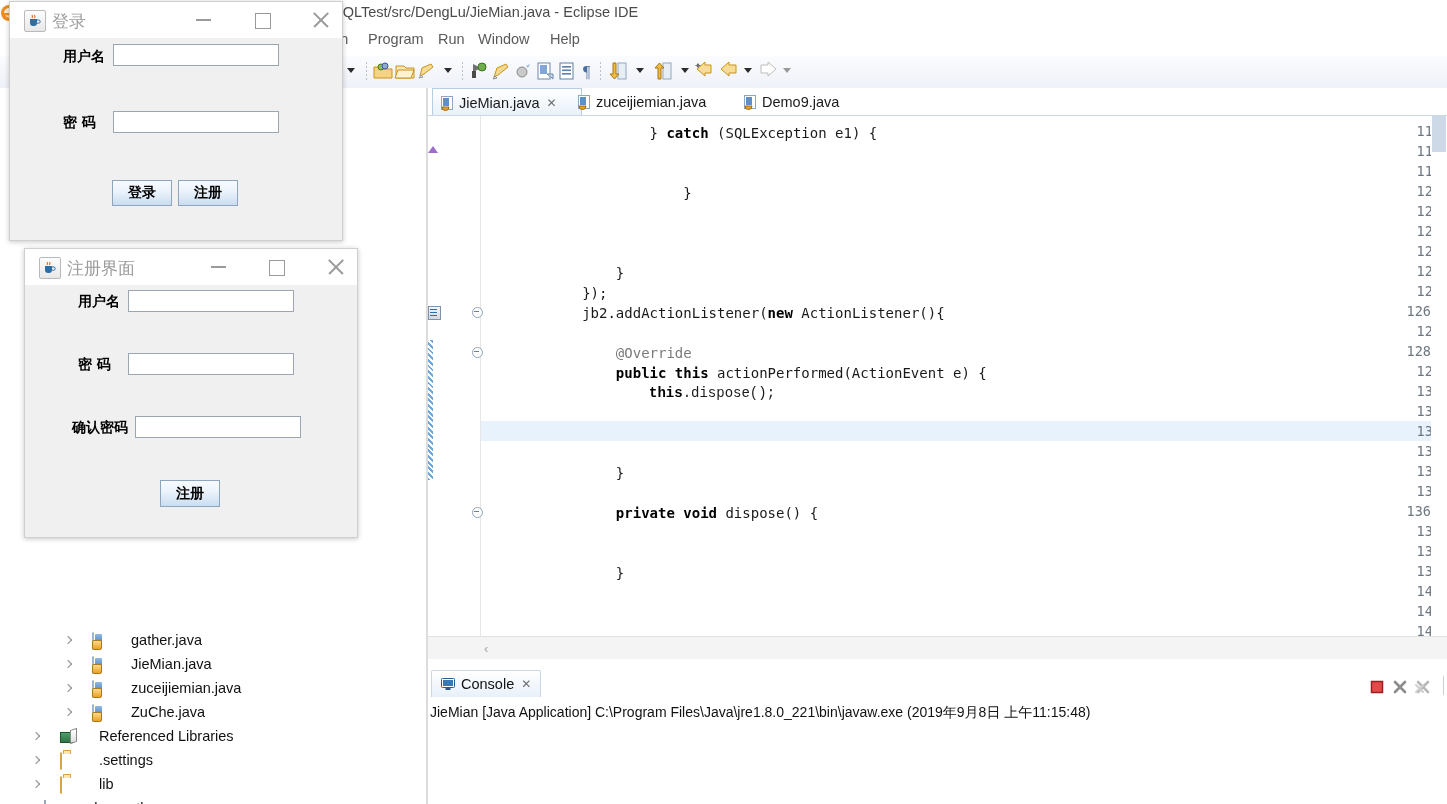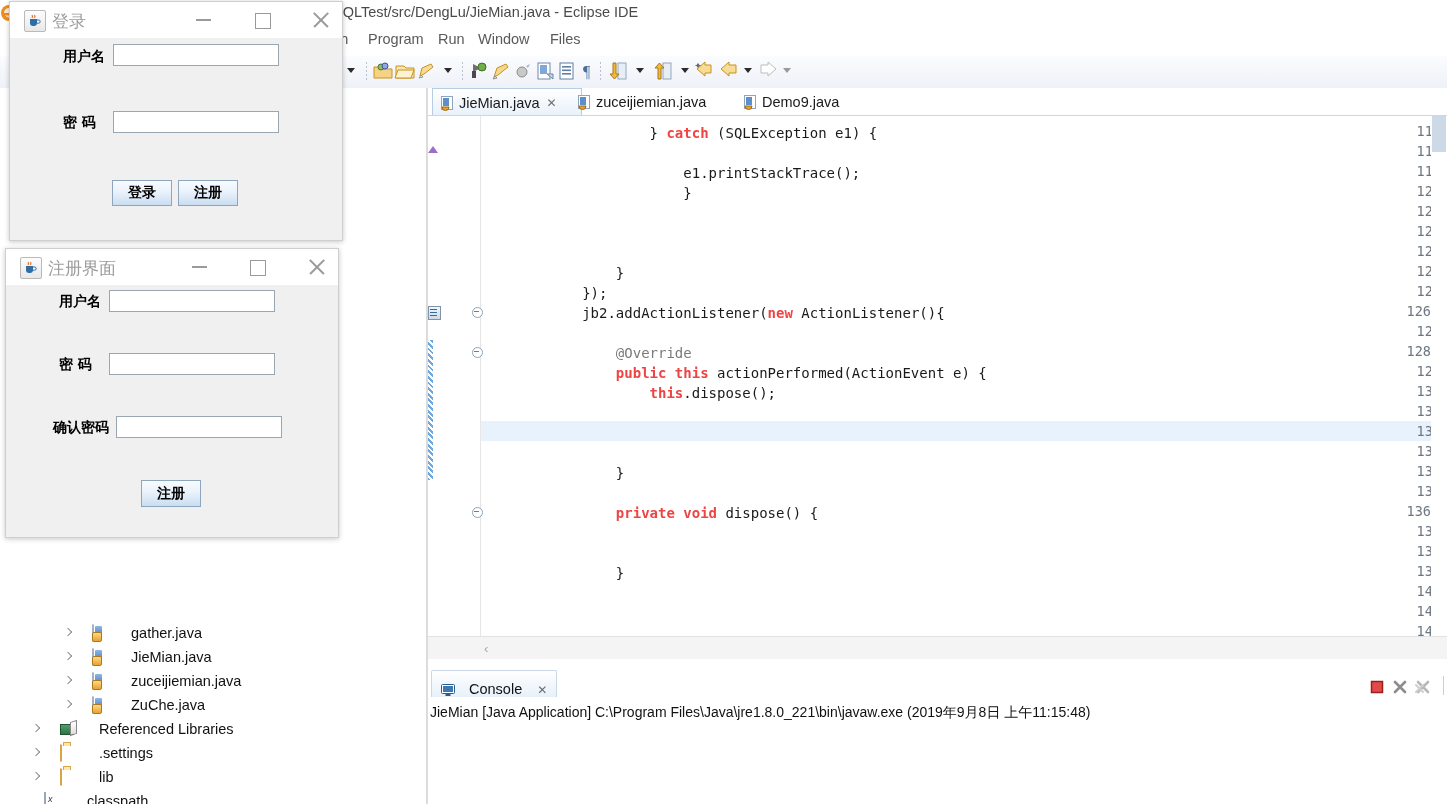--- a/index.html
+++ b/index.html
@@ -24,21 +24,21 @@
      background:linear-gradient(to bottom,#fbfcfe,#eef1f8);border-bottom:1px solid #d6dced;}
   .tb{position:absolute;top:4px;width:22px;height:22px;}
   .tb-sep{position:absolute;top:6px;width:1px;height:18px;
      background:repeating-linear-gradient(to bottom,#b9c0d0 0 2px,transparent 2px 4px);}
   .tb-arrow{position:absolute;top:12px;width:0;height:0;border-left:4px solid transparent;
      border-right:4px solid transparent;border-top:5px solid #2b2b2b;}
 
   
   #explorer{position:absolute;left:0;top:88px;width:428px;height:716px;background:#ffffff;overflow:hidden;}
   #explorer-toolstrip{position:absolute;left:0;top:0;width:428px;height:24px;background:#fff;}
-  .tree-row{position:absolute;left:0;height:24px;white-space:nowrap;display:flex;align-items:flex-start;font-size:14.5px;color:#111;gap:16px;}
+  .tree-row{position:absolute;left:0;height:24px;white-space:nowrap;display:flex;align-items:flex-end;font-size:14.5px;color:#111;gap:16px;}
   .tw{width:16px;height:16px;display:inline-block;position:relative;flex:0 0 16px;}
   .tw.chev::after{content:"";position:absolute;left:5px;top:4px;width:5px;height:5px;
      border-right:1.6px solid #8a8a8a;border-bottom:1.6px solid #8a8a8a;transform:rotate(-45deg);}
   .ticon{width:18px;height:16px;flex:0 0 18px;margin-right:5px;position:relative;}
   .tlabel{padding-bottom:1px;}
   .ic-folder-open{position:relative;width:15px;height:12px;margin-top:3px;
       border:1px solid #d9a441;border-radius:1px;background:linear-gradient(#fff9e6,#fde7ab);}
   .ic-folder-open::before{content:"";position:absolute;left:2px;top:-3px;width:6px;height:3px;
       border:1px solid #d9a441;border-bottom:none;background:#fde7ab;border-radius:1px 1px 0 0;}
   .ic-java{position:relative;width:14px;height:15px;margin-top:1px;background:#fff;border:1px solid #9fb4cc;border-radius:1px;}
@@ -69,21 +69,21 @@
   #code-wrap{position:absolute;left:0;top:28px;width:1019px;height:520px;background:#fff;overflow:hidden;}
   #gutter{position:absolute;left:0;top:0;width:52px;height:520px;background:#ffffff;border-right:1px solid #e6e6e6;}
   .lineno{position:absolute;right:4px;font-family:"DejaVu Sans Mono","Liberation Mono",monospace;
       font-size:13.5px;color:#6e7781;text-align:right;white-space:nowrap;}
   .fold{position:absolute;left:44px;width:9px;height:9px;border:1px solid #8fa3b8;border-radius:50%;
       background:#fff;}
   .fold::after{content:"";position:absolute;left:1px;top:3px;width:5px;height:1px;background:#6a7f94;}
   #codelines{position:absolute;left:53px;top:0;width:966px;height:520px;}
   .cl{position:absolute;left:0;white-space:pre;font-family:"DejaVu Sans Mono","Liberation Mono",monospace;
       font-size:14px;color:#1a1a1a;line-height:20px;}
-  .kw{color:#ef4444;font-weight:bold;}
+  .kw{color:#000000;font-weight:bold;}
   .cmt{color:#3f7f5f;}
   .todo{color:#3f7f5f;font-weight:bold;}
   .anno{color:#7a7a7a;}
   .hl-line{position:absolute;left:0;width:1019px;height:20px;background:#e8f2fd;}
   #change-bar{position:absolute;left:0;top:0;width:5px;background:
      repeating-linear-gradient(45deg,#6fa8dc 0 2px,#ffffff 2px 4px);}
   .marker-tri{position:absolute;left:0px;width:0;height:0;border-left:5px solid transparent;
      border-right:5px solid transparent;border-bottom:7px solid #9b6fc9;}
   .marker-task{position:absolute;left:0px;width:11px;height:12px;background:linear-gradient(#f3f6fa,#cfd9e6);
      border:1px solid #7f93ab;}
@@ -92,23 +92,23 @@
 
   #hscroll{position:absolute;left:0;top:548px;width:1019px;height:22px;background:#f4f4f4;border-top:1px solid #e2e2e2;}
   #hscroll .lchev{position:absolute;left:56px;top:4px;font-size:13px;color:#a8a8a8;}
 
   #vscroll-editor{position:absolute;right:0;top:0;width:16px;height:520px;background:#ffffff;}
   #vscroll-thumb{position:absolute;right:1px;top:0px;width:14px;height:36px;background:#cdd9e6;}
 
   
   #console{position:absolute;left:428px;top:664px;width:1019px;height:140px;background:#ffffff;}
   #console-tabstrip{position:absolute;left:0;top:6px;width:1019px;height:26px;}
-  #console-tab{position:absolute;left:3px;top:0;height:26px;display:flex;align-items:flex-end;padding:0 9px;
+  #console-tab{position:absolute;left:3px;top:0;height:26px;display:flex;align-items:center;padding:0 9px;
      background:linear-gradient(to bottom,#ffffff,#e7f0fa);border:1px solid #c9d7e6;border-bottom:none;
-     border-radius:2px 2px 0 0;font-size:14.5px;color:#111;white-space:nowrap;gap:8px;}
+     border-radius:2px 2px 0 0;font-size:14.5px;color:#111;white-space:nowrap;}
   #console-underline{position:absolute;left:0;top:32px;width:1019px;height:1px;background:#c9d7e6;}
   #console-body{position:absolute;left:0;top:33px;width:1121px;height:107px;background:#fff;}
   #console-line{position:absolute;left:2px;top:7px;font-size:14px;color:#111;white-space:nowrap;}
   .ctool{position:absolute;top:8px;width:16px;height:16px;}
   #console-divider{position:absolute;right:3px;top:6px;width:1px;height:19px;background:#c8cfdb;}
 
   
   .jdlg{position:absolute;background:#f0f0f0;border:1px solid #cfcfcf;
      box-shadow:0 1px 5px rgba(0,0,0,.22);}
   .jdlg-title{position:absolute;left:0;top:0;height:36px;width:100%;background:#ffffff;}
@@ -144,21 +144,21 @@
       </svg>
     </div>
     <div id="ide-title">SQLTest/src/DengLu/JieMian.java - Eclipse IDE</div>
   </div>
 
   <div id="ide-menubar">
     <div class="menu-item" style="left:329px">ch</div>
     <div class="menu-item" style="left:364px">Program</div>
     <div class="menu-item" style="left:434px">Run</div>
     <div class="menu-item" style="left:474px">Window</div>
-    <div class="menu-item" style="left:546px">Files</div>
+    <div class="menu-item" style="left:546px">Help</div>
   </div>
 
   <div id="ide-toolbar">
     <div class="tb-arrow" style="left:347px"></div>
     <div class="tb-sep" style="left:366px"></div>
     <div class="tb" style="left:372px">
       <svg width="22" height="22" viewBox="0 0 22 22">
         <path d="M2 7 h7 l2 2 h9 v9 h-18 z" fill="#f6d384" stroke="#c9921f"></path>
         <circle cx="9" cy="7" r="3" fill="#8fbf5f" stroke="#4d7a25"></circle>
         <circle cx="13" cy="6" r="3" fill="#8fa8e0" stroke="#3b55a0"></circle>
@@ -381,32 +381,31 @@
           <div class="lineno" style="top: 407px; right: 6px;">137</div>
           <div class="lineno" style="top: 427px; right: 6px;">138</div>
           <div class="lineno" style="top: 447px; right: 6px;">139</div>
           <div class="lineno" style="top: 467px; right: 6px;">140</div>
           <div class="lineno" style="top: 487px; right: 6px;">141</div>
           <div class="lineno" style="top: 507px; right: 6px;">142</div>
         </div>
       <div id="codelines">
           <div class="cl" style="top: 7px;">                    } <span class="kw">catch</span> (SQLException e1) {</div>
           <div class="cl" style="top: 27px;">&nbsp;</div>
-          <div class="cl" style="top: 47px;">                        e1.printStackTrace();</div>
           <div class="cl" style="top: 67px;">                        }</div>
           <div class="cl" style="top: 87px;">&nbsp;</div>
           <div class="cl" style="top: 107px;">&nbsp;</div>
           <div class="cl" style="top: 127px;">&nbsp;</div>
           <div class="cl" style="top: 147px;">                }</div>
           <div class="cl" style="top: 167px;">            });</div>
           <div class="cl" style="top: 187px;">            jb2.addActionListener(<span class="kw">new</span> ActionListener(){</div>
           <div class="cl" style="top: 207px;">&nbsp;</div>
           <div class="cl" style="top: 227px;">                <span class="anno">@Override</span></div>
           <div class="cl" style="top: 247px;">                <span class="kw">public this</span> actionPerformed(ActionEvent e) {</div>
-          <div class="cl" style="top: 267px;">                    <span class="kw">this</span>.dispose();</div>
+          <div class="cl" style="top: 267px; font-family: Liberation Mono, monospace;">                    <span class="kw">this</span>.dispose();</div>
           <div class="cl" style="top: 307px;">&nbsp;</div>
           <div class="cl" style="top: 327px;">&nbsp;</div>
           <div class="cl" style="top: 347px;">                }</div>
           <div class="cl" style="top: 367px;">&nbsp;</div>
           <div class="cl" style="top: 387px;">                <span class="kw">private void</span> dispose() {</div>
           <div class="cl" style="top: 427px;">&nbsp;</div>
           <div class="cl" style="top: 447px;">                }</div>
           <div class="cl" style="top: 467px;">&nbsp;</div>
           <div class="cl" style="top: 487px;">&nbsp;</div>
           <div class="cl" style="top: 507px;">&nbsp;</div>
@@ -480,21 +479,21 @@
   <div class="jlabel" style="left:53px;top:46px">用户名</div>
   <div class="jfield" style="left:103px;top:42px;width:166px;height:22px"></div>
 
   <div class="jlabel" style="left:53px;top:112px">密  码</div>
   <div class="jfield" style="left:103px;top:109px;width:166px;height:22px"></div>
 
   <div class="jbtn" style="left:102px;top:178px;width:60px;height:26px">登录</div>
   <div class="jbtn" style="left:168px;top:178px;width:60px;height:26px">注册</div>
 </div>
 
-<div class="jdlg" id="dlg-register" style="left:5px;top:248px;width:332px;height:288px">
+<div class="jdlg" id="dlg-register" style="left:24px;top:248px;width:332px;height:288px">
   <div class="jdlg-title">
     <div class="jdlg-ticon">
       <svg class="jcup" width="13" height="13" viewBox="0 0 13 13">
         <path d="M2 5 h7 v4 a3 3 0 0 1 -3 3 h-1 a3 3 0 0 1 -3 -3 z" fill="#2f6ea5"></path>
         <path d="M9 6 h1.6 a1.6 1.6 0 0 1 0 3.2 h-1.6" fill="none" stroke="#2f6ea5" stroke-width="1"></path>
         <path d="M4 1 q1 1.5 0 3 M6.5 1 q1 1.5 0 3" stroke="#e06a1f" stroke-width="1.1" fill="none"></path>
       </svg>
     </div>
     <div class="jdlg-tlabel">注册界面</div>
     <div class="jdlg-min" style="left:186px"></div>

